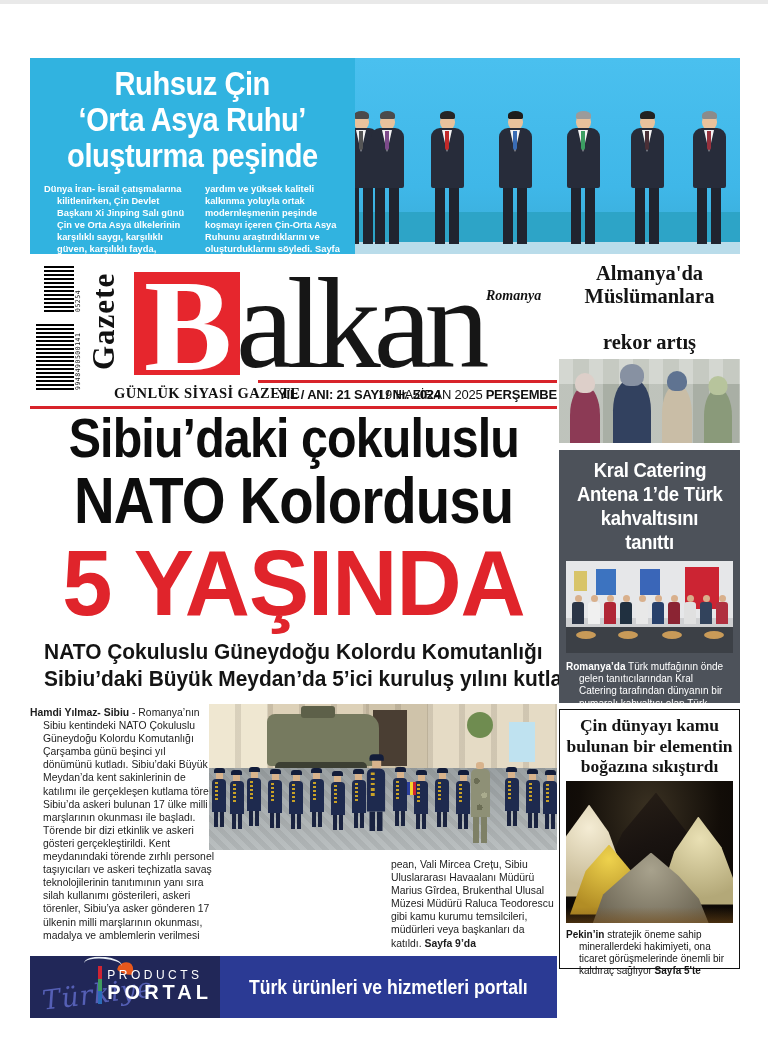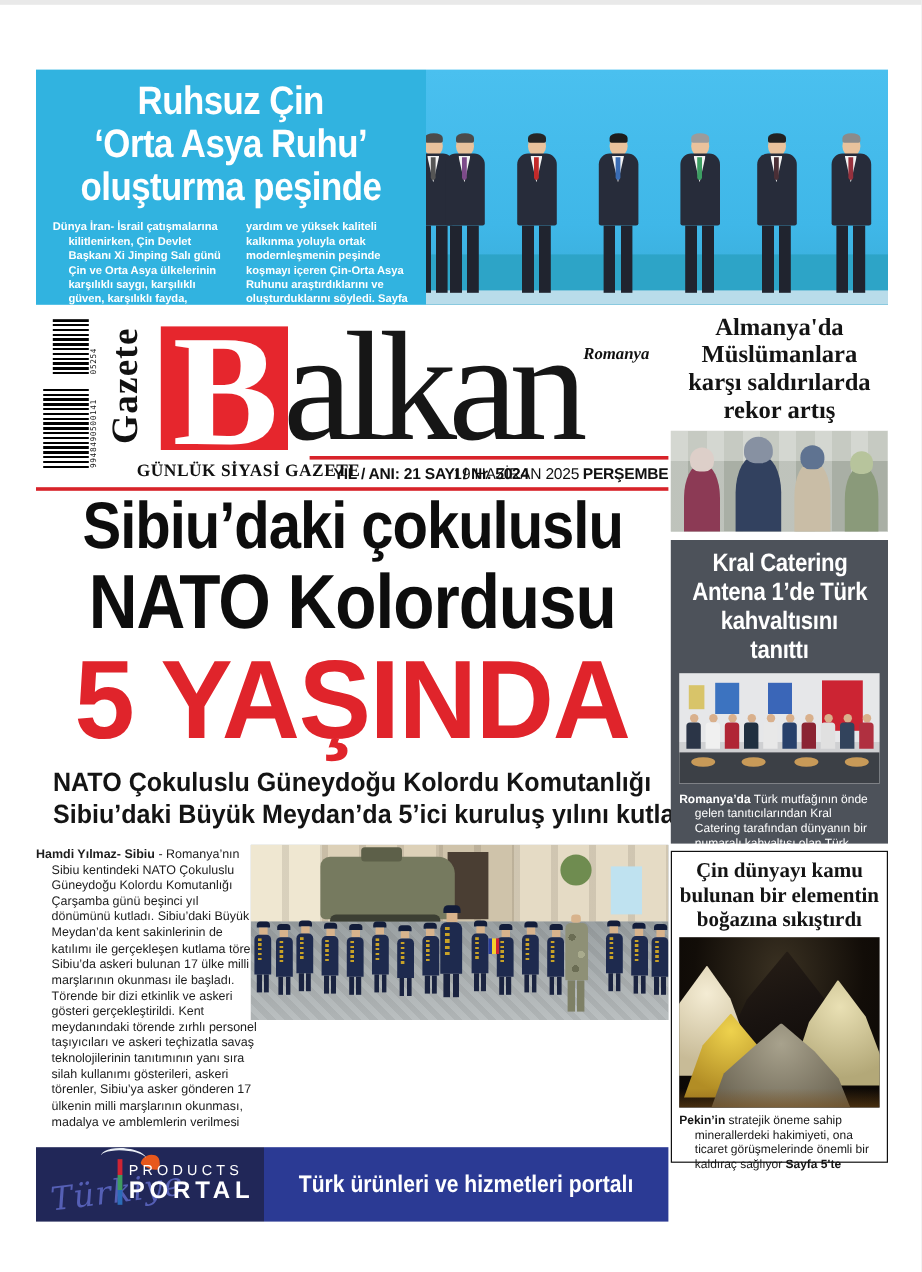--- a/index.html
+++ b/index.html
@@ -364,20 +364,21 @@
           </div>
           <div class="soldier" style="left: 75%; top: 58px;">
             <div class="fc"></div>
             <div class="bd"></div>
             <div class="lg"></div>
           </div>
         </div>
       <div class="ro-flag" style="left:57%;top:78px;"></div>
     </div>
 
+    <p class="body-txt a-col3"><span>pean, Vali Mircea Crețu, Sibiu Uluslararası Havaalanı Müdürü Marius Gîrdea, Brukenthal Ulusal Müzesi Müdürü Raluca Teodorescu gibi kamu kurumu temsilcileri, müdürleri veya başkanları da katıldı.</span> <b>Sayfa 9’da</b></p>
   </div>
 
   <div class="footer-banner">
     <div class="fb-logo">
       <div class="fb-script">Türkiye</div>
       <div class="tulip"></div>
       <div class="pp">
         <div class="pp-bar"></div>
         <div class="pp-words">
           <span class="pp-w1">PRODUCTS</span>
@@ -389,21 +390,21 @@
       <div class="fb-line1"><span class="cond">Türk ürünleri ve hizmetleri portalı</span></div>
     </div>
   </div>
 
   <div class="sidebar">
 
     <div>
       <div class="sb-head-serif s1-head">
         <span>Almanya'da</span><br>
         <span>Müslümanlara</span><br>
-        <span>karşı saldırılarda</span><br>
+        <br>
         <span>rekor artış</span>
       </div>
       <div class="s1-photo">
         <div class="wfig" style="left:6%;width:30px;height:62px;background:#8c3a55;">
             <div class="wscarf" style="top:-14px;width:20px;height:20px;background:#ddcfc9;"></div>
           </div>
         <div class="wfig" style="left:30%;width:38px;height:70px;background:#32415f;">
             <div class="wscarf" style="top:-15px;width:24px;height:22px;background:#8791a2;"></div>
           </div>
         <div class="wfig" style="left:57%;width:30px;height:64px;background:#c9bda6;">

